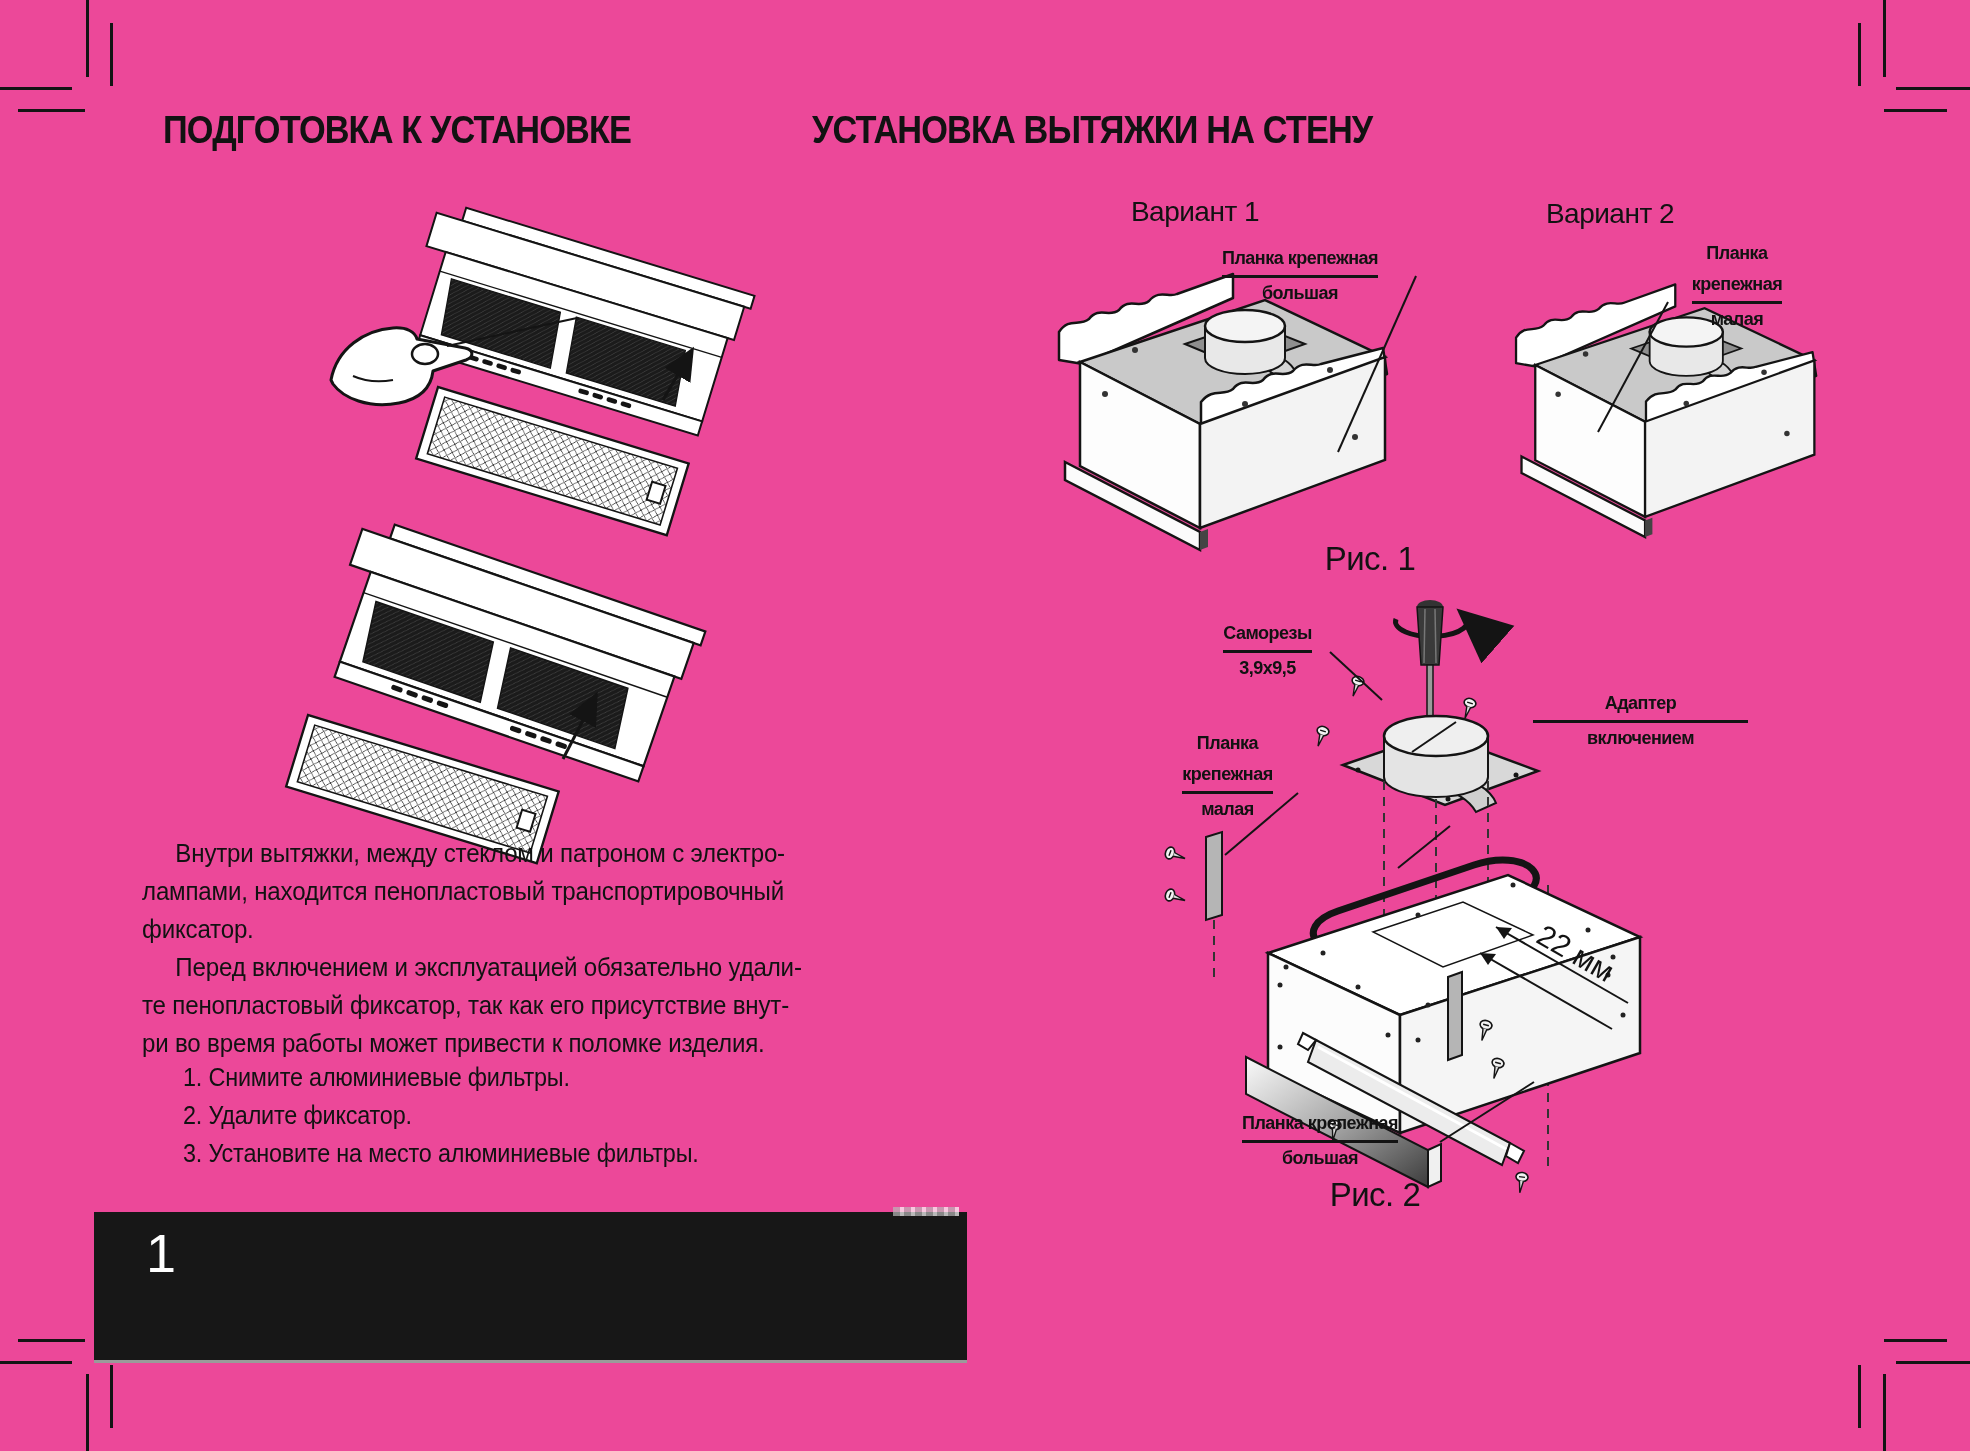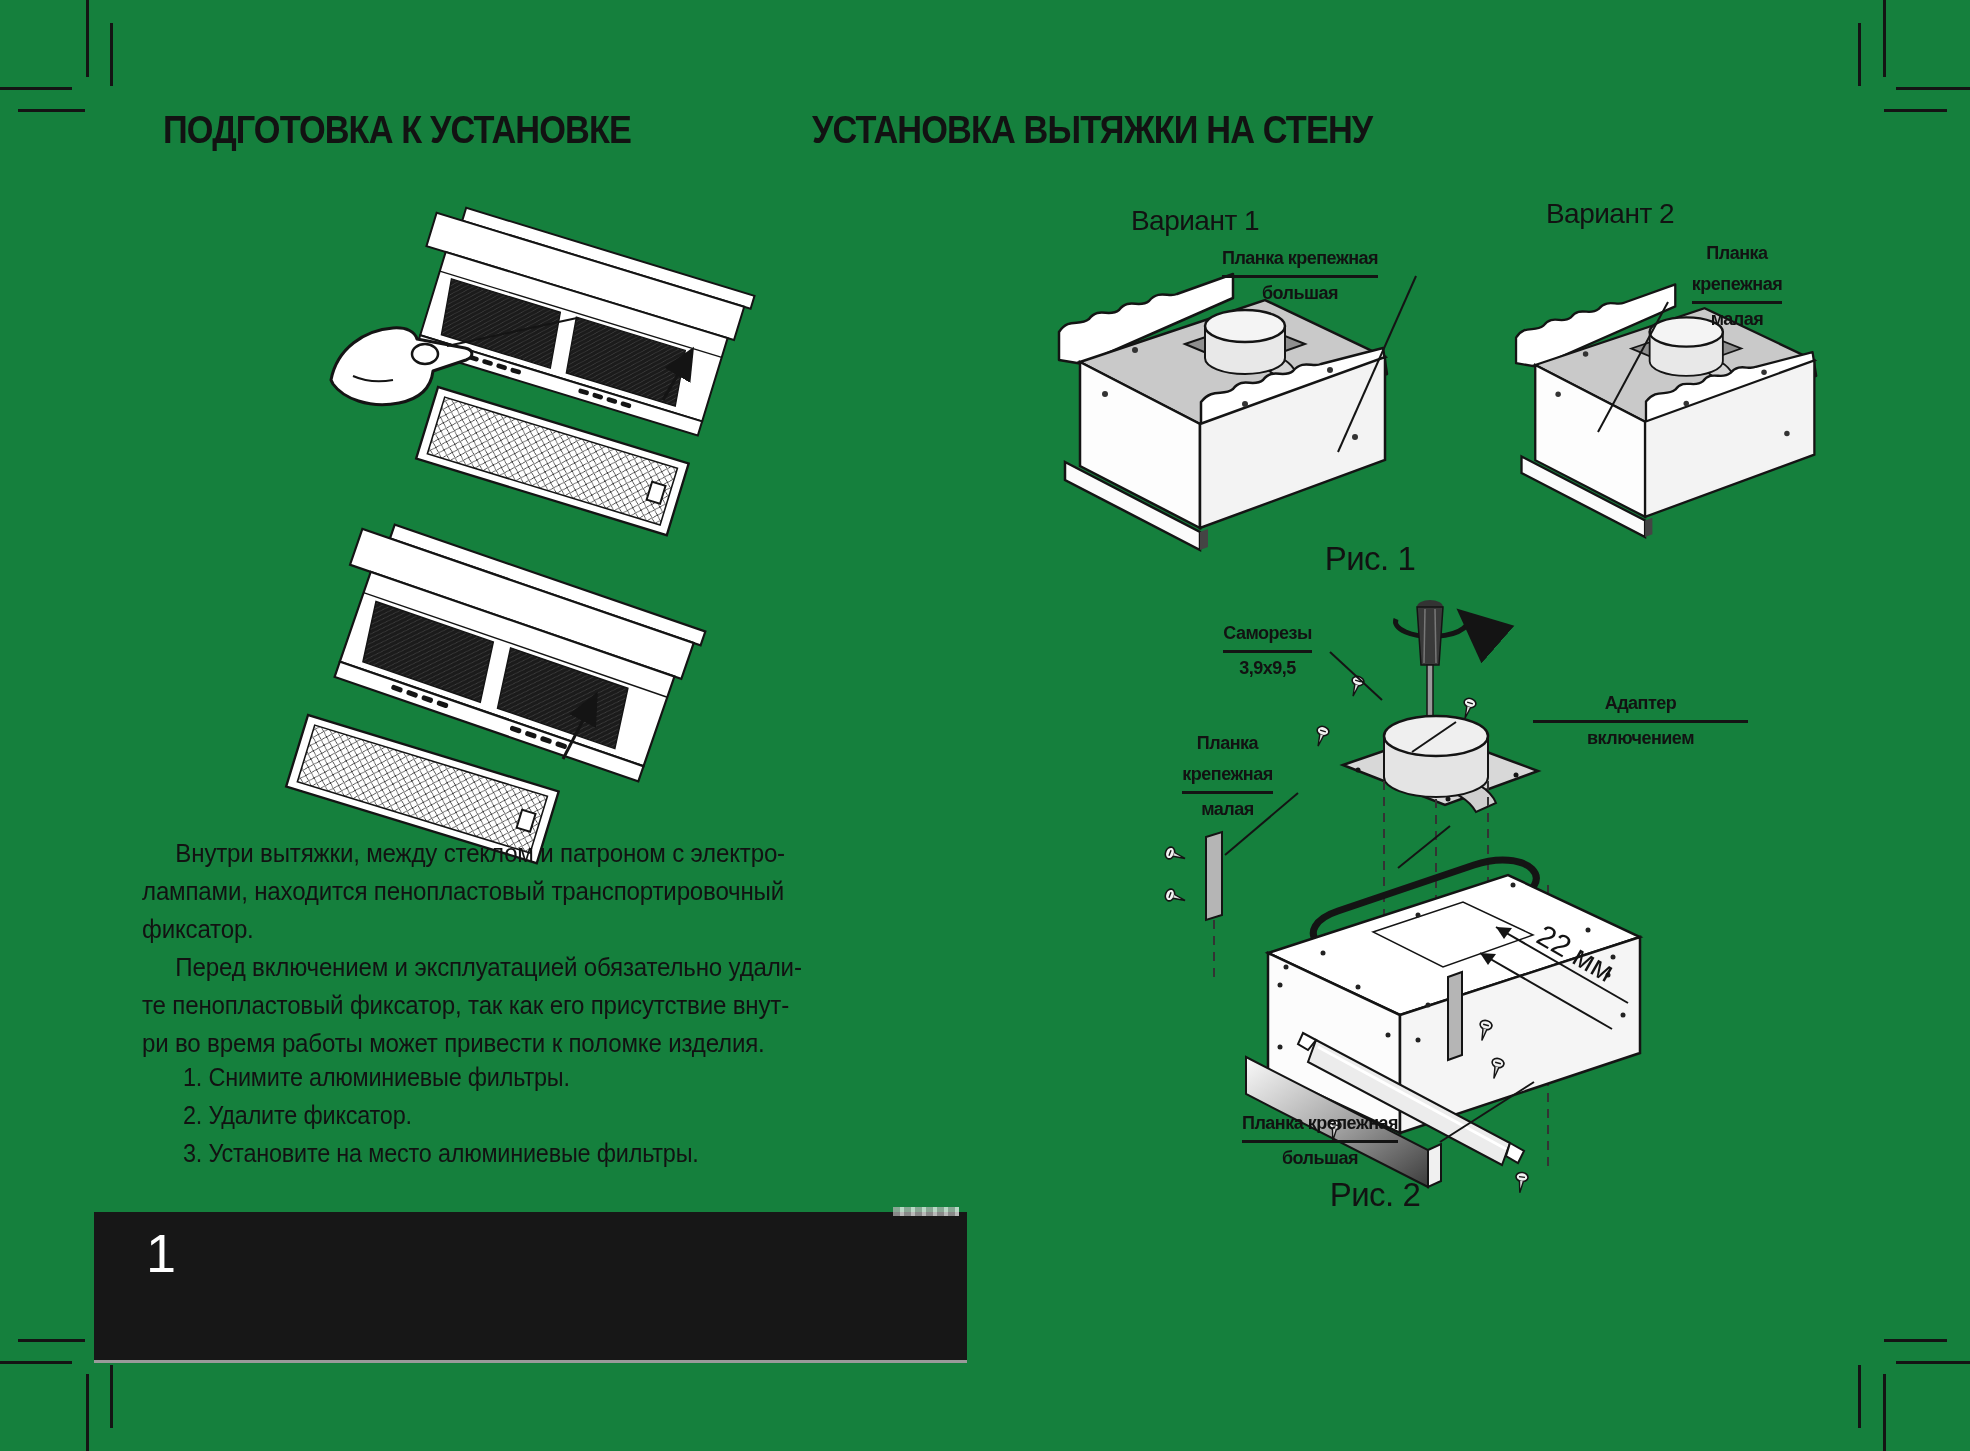--- a/index.html
+++ b/index.html
@@ -1,16 +1,16 @@
 <!DOCTYPE html>
 <html><head>
 <meta charset="utf-8">
 <style>
   html,body{margin:0;padding:0;background:#e8e8e8;}
-  #page{position:relative;width:1970px;height:1451px;background:#15803d;overflow:hidden;
+  #page{position:relative;width:1970px;height:1451px;background:#ec4899;overflow:hidden;
         font-family:"Liberation Sans",sans-serif;color:#121212;}
   
   .cm{position:absolute;background:#141414;}
   
   .sec-title{position:absolute;font-size:39px;font-weight:bold;letter-spacing:-1px;
              transform:scaleX(0.88);transform-origin:0 0;white-space:nowrap;}
   
   .bodytext{position:absolute;font-size:26px;line-height:38px;letter-spacing:-0.2px;
             display:inline-block;white-space:nowrap;}
   .bodytext .ln{display:block;}
@@ -172,21 +172,21 @@
     <div>3. Установите на место алюминиевые фильтры.</div>
   </div>
 
   <div id="pagebar">
     <div class="num">1</div>
     <div class="smudge"></div>
   </div>
 
   <div class="sec-title" style="left:812px;top:108px">УСТАНОВКА ВЫТЯЖКИ НА СТЕНУ</div>
 
-  <div class="vlabel" style="left:1040px;top:205px;width:310px">Вариант 1</div>
+  <div class="vlabel" style="left:1040px;top:196px;width:310px">Вариант 1</div>
   <div class="vlabel" style="left:1455px;top:198px;width:310px">Вариант 2</div>
 
   <div class="plabel" style="left:1160px;top:243px;width:280px">
     <span class="ul">Планка крепежная</span><br>
     <span>большая</span>
   </div>
   <div class="plabel" style="left:1652px;top:238px;width:170px">
     <span>Планка</span><br>
     <span class="ul">крепежная</span><br>
     <span>малая</span>

